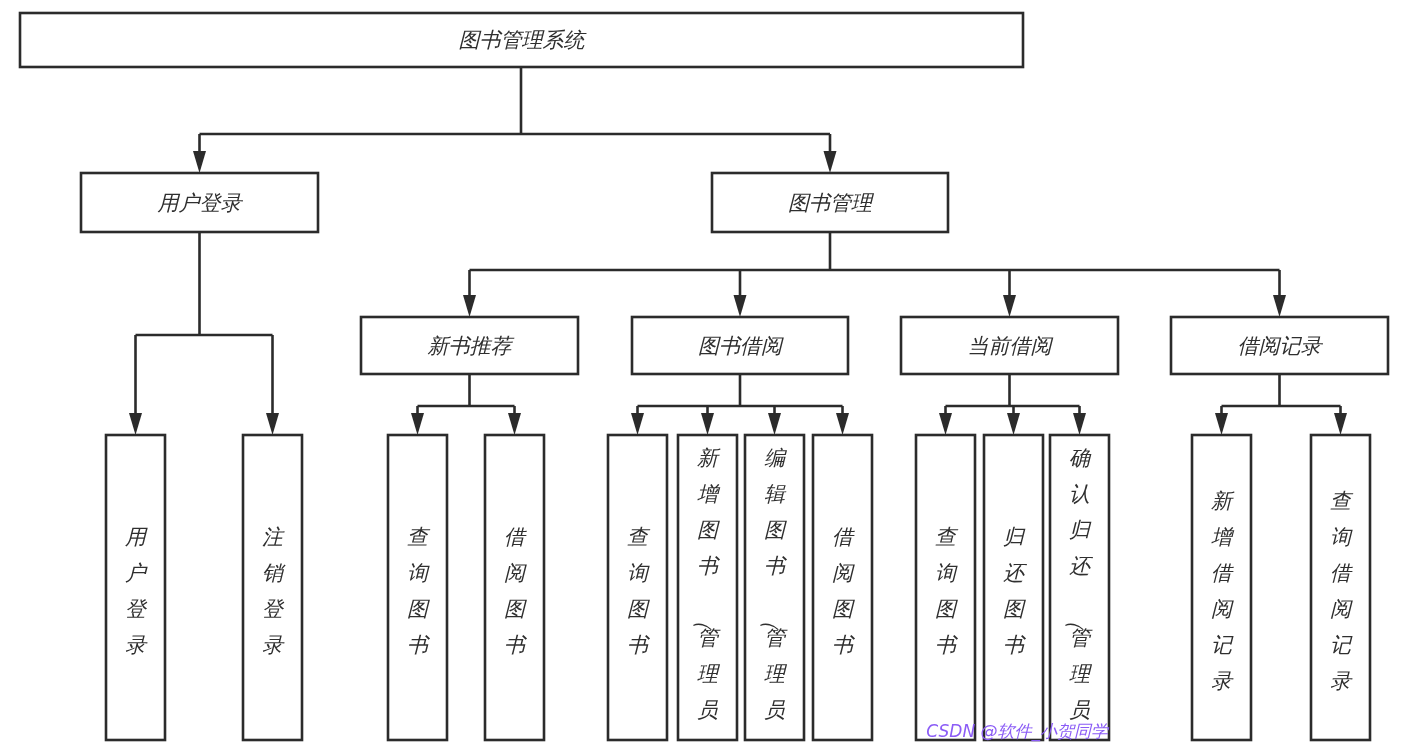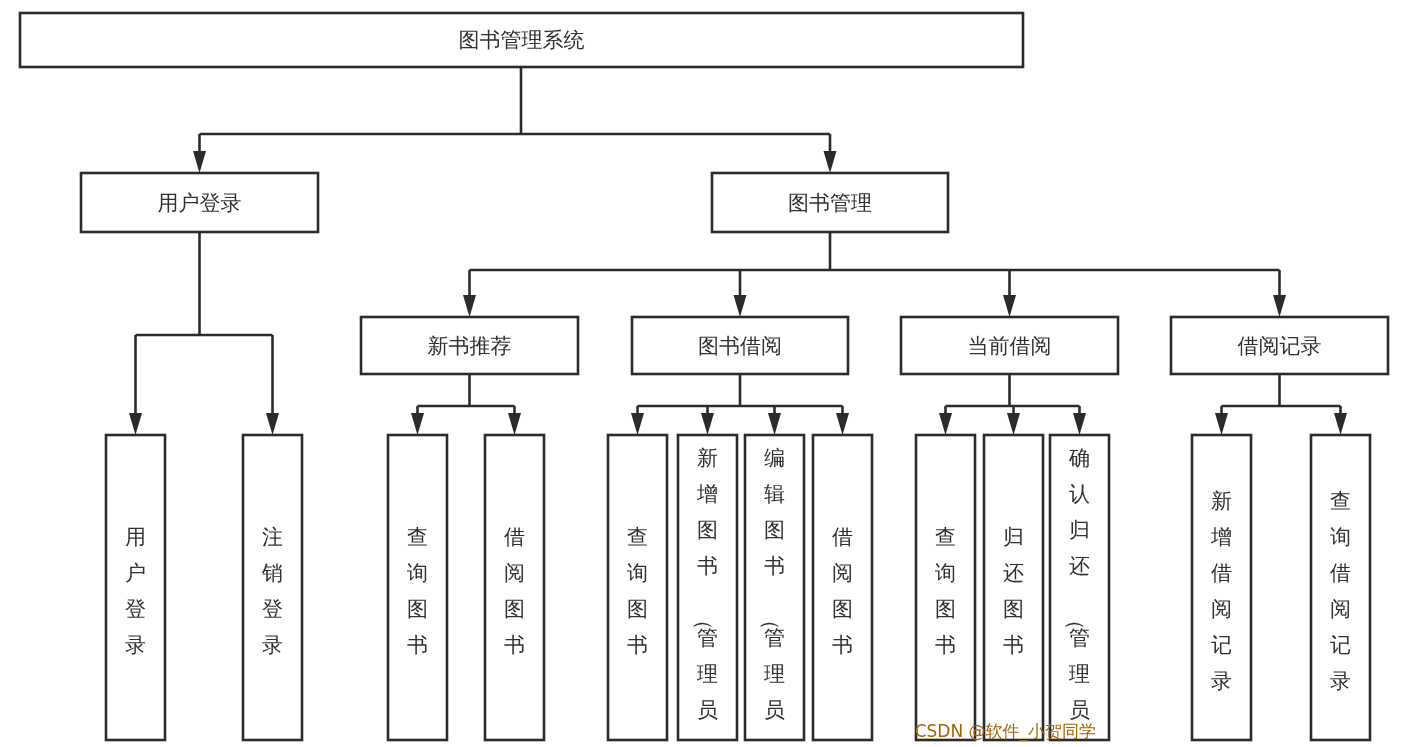--- a/index.html
+++ b/index.html
@@ -11,20 +11,21 @@
     width: 1405px;
     height: 747px;
     font-family: "DejaVu Sans", "Liberation Sans", sans-serif;
     overflow: hidden;
     position: relative;
   }
   #diagram-root {
     position: relative;
     width: 1116px;
     height: 747px;
+    font-style: italic;
   }
   svg#flowchart {
     position: absolute;
     left: 0;
     top: 0;
     width: 1405px;
     height: 747px;
     display: block;
   }
   .node-box {
@@ -50,23 +51,23 @@
     stroke-width: 2.6;
     fill: none;
     stroke-linecap: butt;
   }
   .arrow-head {
     fill: #2b2b2b;
     stroke: none;
   }
   .watermark {
     position: absolute;
-    right: 20px;
+    right: 8px;
     bottom: 4px;
-    color: #a16207;
+    color: #8b5cf6;
     font-size: 17px;
     font-family: "DejaVu Sans", "Liberation Sans", sans-serif;
     white-space: nowrap;
     user-select: none;
   }
 </style>
 </head>
 <body>
 
 <div id="diagram-root">

